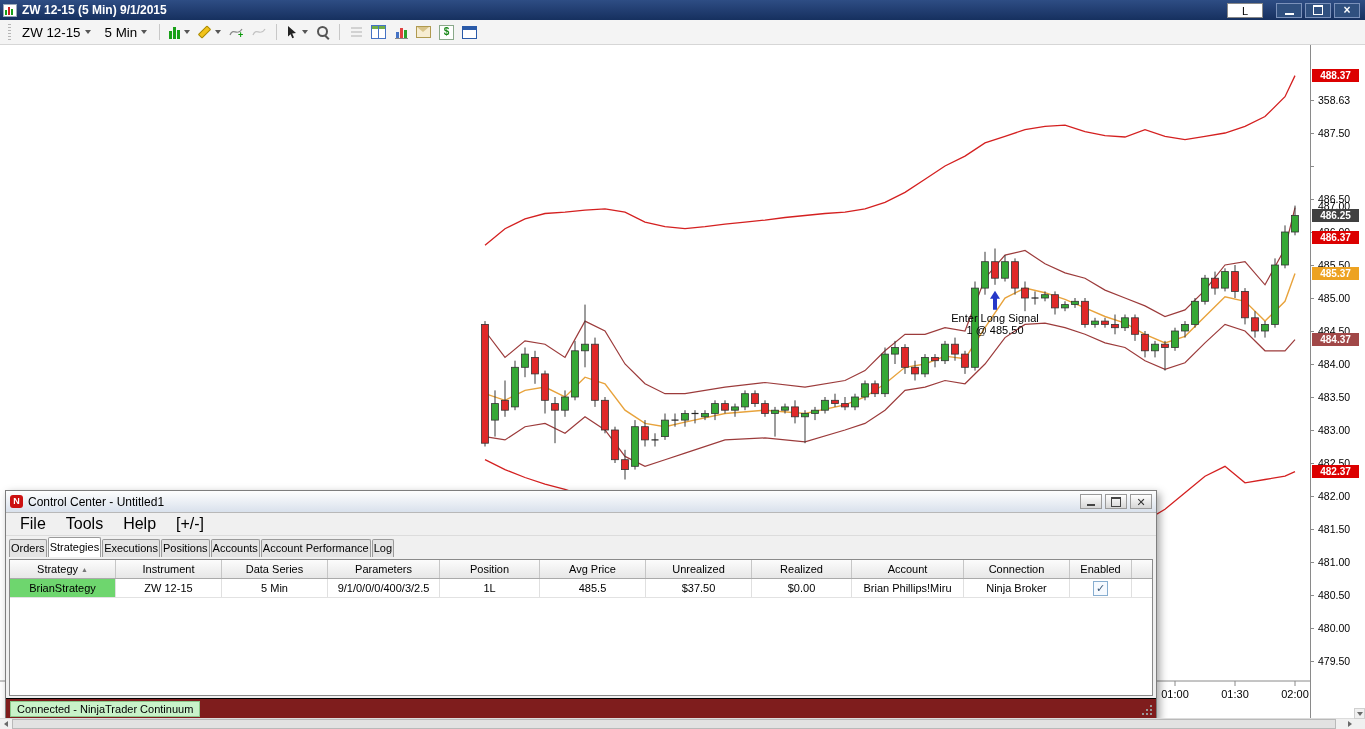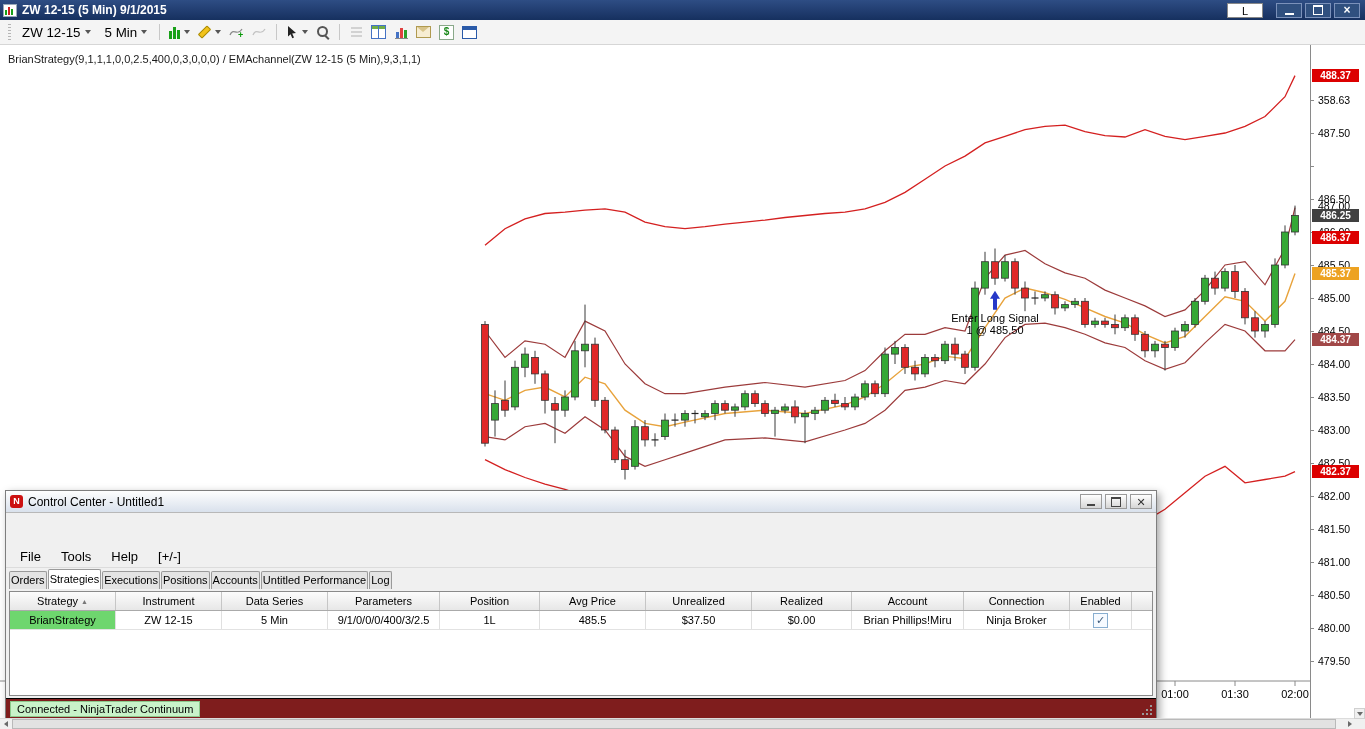--- a/index.html
+++ b/index.html
@@ -71,22 +71,22 @@
   .cc-titlebar{height:21px;background:linear-gradient(#fefefe,#d9e1ec);border-bottom:1px solid #b8b8b8;display:flex;
                align-items:center;padding:0 4px;font-size:12px;flex:0 0 auto;}
   .cc-icon{width:13px;height:13px;background:#cc1111;border-radius:3px;color:#fff;font-size:9px;font-weight:bold;
            text-align:center;line-height:13px;margin-right:5px;}
   .cc-buttons{margin-left:auto;display:flex;gap:3px;}
   .ccbtn{width:22px;height:15px;background:linear-gradient(#fff,#d6d6d6);border:1px solid #9a9a9a;display:flex;
          align-items:center;justify-content:center;padding:0;color:#333;}
   .ccg-min{width:8px;height:2px;background:#444;margin-top:6px;}
   .ccg-restore{width:8px;height:7px;border:1px solid #444;border-top-width:2px;}
   .ccg-close{font-size:11px;font-weight:bold;line-height:10px;color:#333;}
-  .cc-menubar{height:22px;display:flex;align-items:center;font-size:13px;background:#f0f0f0;
-              border-bottom:1px solid #dcdcdc;padding-left:4px;flex:0 0 auto;margin-top:32px;}
+  .cc-menubar{height:22px;display:flex;align-items:center;font-size:16px;background:#f0f0f0;
+              border-bottom:1px solid #dcdcdc;padding-left:4px;flex:0 0 auto;}
   .menu-item{padding:2px 10px;color:#000;}
   .cc-tabstrip{height:21px;display:flex;align-items:flex-end;padding-left:3px;background:#f0f0f0;flex:0 0 auto;}
   .cc-tab{font-size:11px;padding:0 1px;border:1px solid #9a9a9a;border-bottom:none;background:#e4e4e4;margin-right:1px;
           border-radius:2px 2px 0 0;height:17px;line-height:17px;color:#000;}
   .cc-tab.active{background:#fff;height:19px;line-height:19px;}
   .cc-table-wrap{flex:1 1 auto;margin:2px 3px 2px 3px;border:1px solid #8a8a8a;background:#fff;overflow:hidden;}
   .cc-header{display:flex;height:18px;background:linear-gradient(#fcfcfc,#e7e7e7);border-bottom:1px solid #aaa;font-size:11px;}
   .cc-th{border-right:1px solid #c6c6c6;display:flex;align-items:center;justify-content:center;box-sizing:border-box;color:#000;}
   .sort-mark{font-size:7px;color:#777;margin-left:3px;}
   .cc-row{display:flex;height:18px;font-size:11px;border-bottom:1px solid #e2e2e2;background:#fff;}
@@ -387,21 +387,20 @@
         <line x1="1175" y1="681" x2="1175" y2="686" stroke="#8a8a8a"></line>
         <text x="1175" y="698" text-anchor="middle" font-size="11" fill="#000" font-family="Liberation Sans, DejaVu Sans, sans-serif">01:00</text>
         <line x1="1235" y1="681" x2="1235" y2="686" stroke="#8a8a8a"></line>
         <text x="1235" y="698" text-anchor="middle" font-size="11" fill="#000" font-family="Liberation Sans, DejaVu Sans, sans-serif">01:30</text>
         <line x1="1295" y1="681" x2="1295" y2="686" stroke="#8a8a8a"></line>
         <text x="1295" y="698" text-anchor="middle" font-size="11" fill="#000" font-family="Liberation Sans, DejaVu Sans, sans-serif">02:00</text>
         <path d="M995 290.80000000000075 L990 298.80000000000075 L993 298.80000000000075 L993 309.80000000000075 L997 309.80000000000075 L997 298.80000000000075 L1000 298.80000000000075 Z" fill="#2638c8"></path>
         <text x="995" y="321.80000000000075" text-anchor="middle" font-size="11" fill="#000" font-family="Liberation Sans, DejaVu Sans, sans-serif">Enter Long Signal</text>
         <text x="995" y="333.80000000000075" text-anchor="middle" font-size="11" fill="#000" font-family="Liberation Sans, DejaVu Sans, sans-serif">1 @ 485.50</text>
       </svg>
-    <div id="indicator-label">BrianStrategy(9,1,1,1,0,0,2.5,400,0,3,0,0,0) / EMAchannel(ZW 12-15 (5 Min),9,3,1,1)</div>
     <div id="price-axis">
         <div class="axis-tick-mark" style="top: 55px;"></div>
         <div class="axis-tick-label" style="top: 49px;">358.63</div>
         <div class="axis-tick-mark" style="top: 88px;"></div>
         <div class="axis-tick-label" style="top: 82px;">487.50</div>
         <div class="axis-tick-mark" style="top: 121px;"></div>
         <div class="axis-tick-label" style="top: 115px; margin-top: 40px;">487.00</div>
         <div class="axis-tick-mark" style="top: 154px;"></div>
         <div class="axis-tick-label" style="top: 148px;">486.50</div>
         <div class="axis-tick-mark" style="top: 187px;"></div>
@@ -462,21 +461,21 @@
         <span class="menu-item">Tools</span>
         <span class="menu-item">Help</span>
         <span class="menu-item">[+/-]</span>
       </div>
     <div class="cc-tabstrip" id="cc-tabstrip">
         <span class="cc-tab">Orders</span>
         <span class="cc-tab active">Strategies</span>
         <span class="cc-tab">Executions</span>
         <span class="cc-tab">Positions</span>
         <span class="cc-tab">Accounts</span>
-        <span class="cc-tab">Untitled Performance</span>
+        <span class="cc-tab">Account Performance</span>
         <span class="cc-tab">Log</span>
       </div>
     <div class="cc-table-wrap">
       <div class="cc-header" id="cc-header">
           <div class="cc-th" style="width: 106px;">
             <span>Strategy</span>
             <span class="sort-mark">▲</span>
           </div>
           <div class="cc-th" style="width: 106px;">
             <span>Instrument</span>

